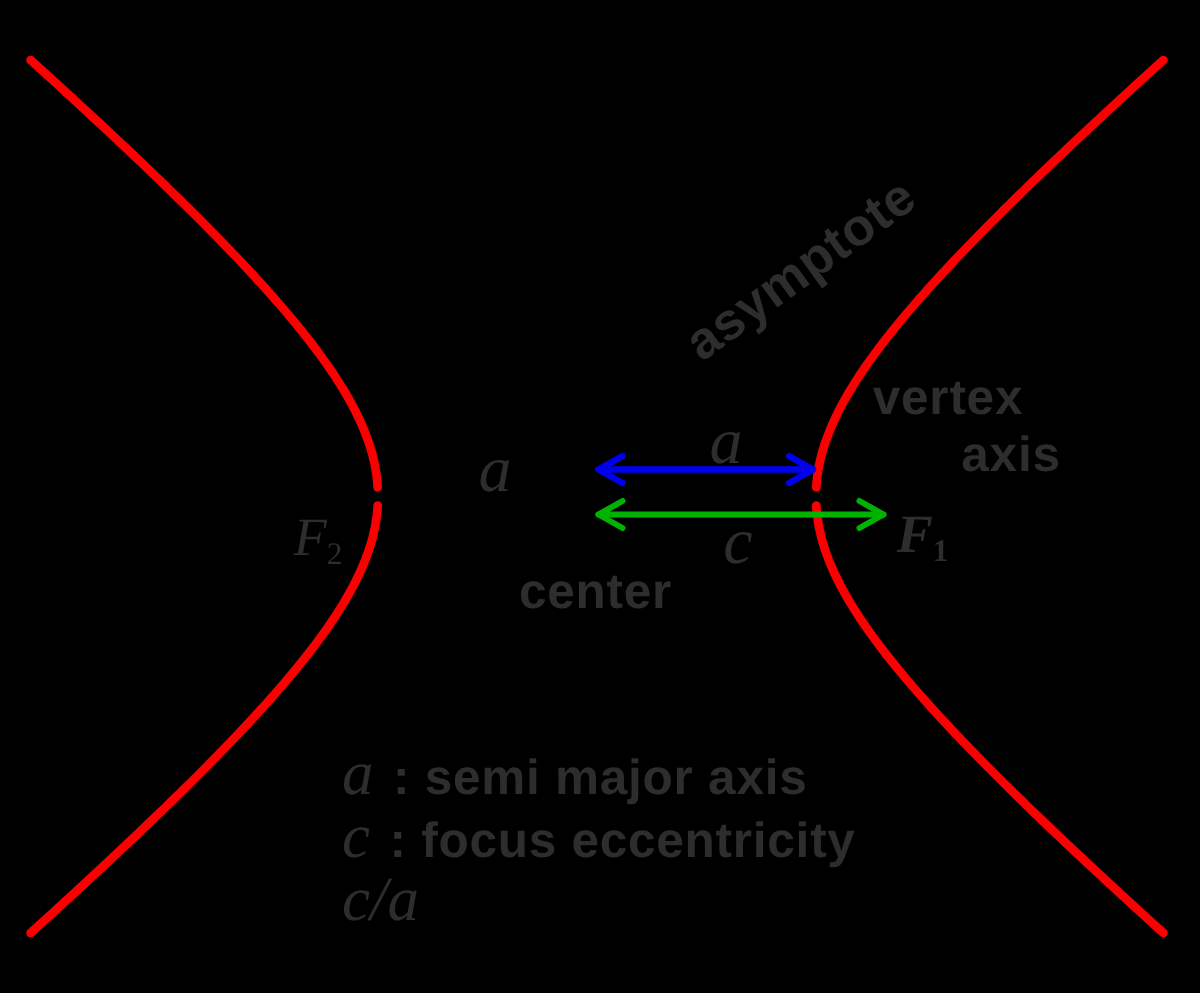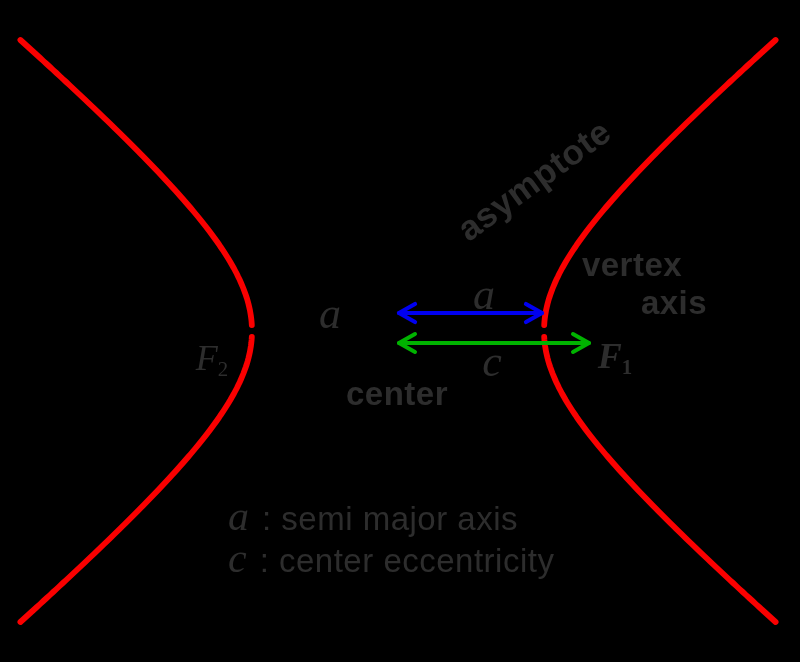--- a/index.html
+++ b/index.html
@@ -61,21 +61,21 @@
   }
   .legend-symbol {
     font-family: "Liberation Serif", "DejaVu Serif", serif;
     font-style: italic;
     font-size: 42px;
     color: #2d2d2d;
     margin-right: 13px;
   }
   .legend-text {
     font-family: "Liberation Sans", "DejaVu Sans", sans-serif;
-    font-weight: 400;
+    font-weight: 700;
     font-size: 33px;
     letter-spacing: 0.5px;
     color: #2d2d2d;
   }
 </style>
 </head>
 <body>
 
 <div id="stage">
 
@@ -114,19 +114,20 @@
 
   <div class="label math-F" id="focus2-label" style="left: 212px; top: 358px;"><span>F</span><sub>2</sub></div>
 
   <div id="legend">
       <div class="legend-row">
         <span class="legend-symbol">a</span>
         <span class="legend-text">: semi major axis</span>
       </div>
       <div class="legend-row">
         <span class="legend-symbol">c</span>
-        <span class="legend-text">: center eccentricity</span>
+        <span class="legend-text">: focus eccentricity</span>
       </div>
       <div class="legend-row">
+        <span class="legend-symbol">c/a</span>
       </div>
     </div>
 
 </div>
 
 </body></html>

